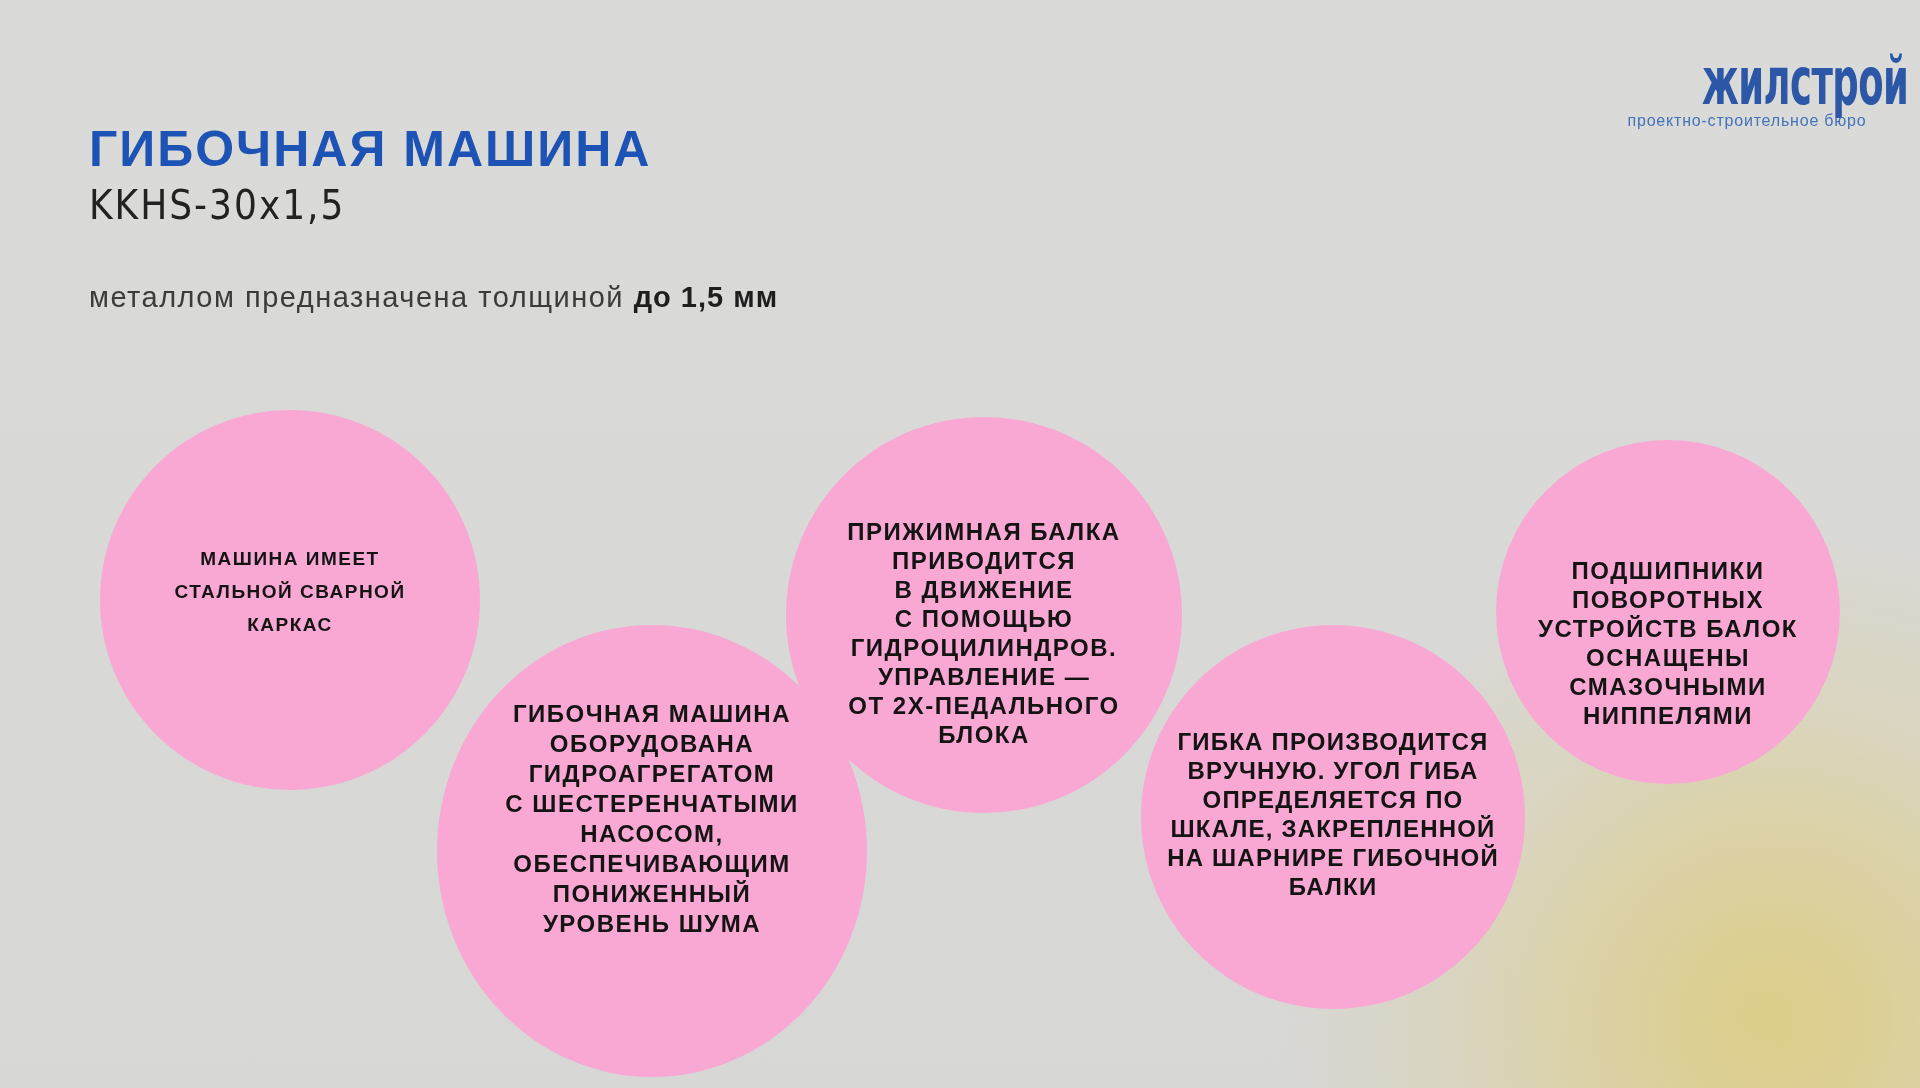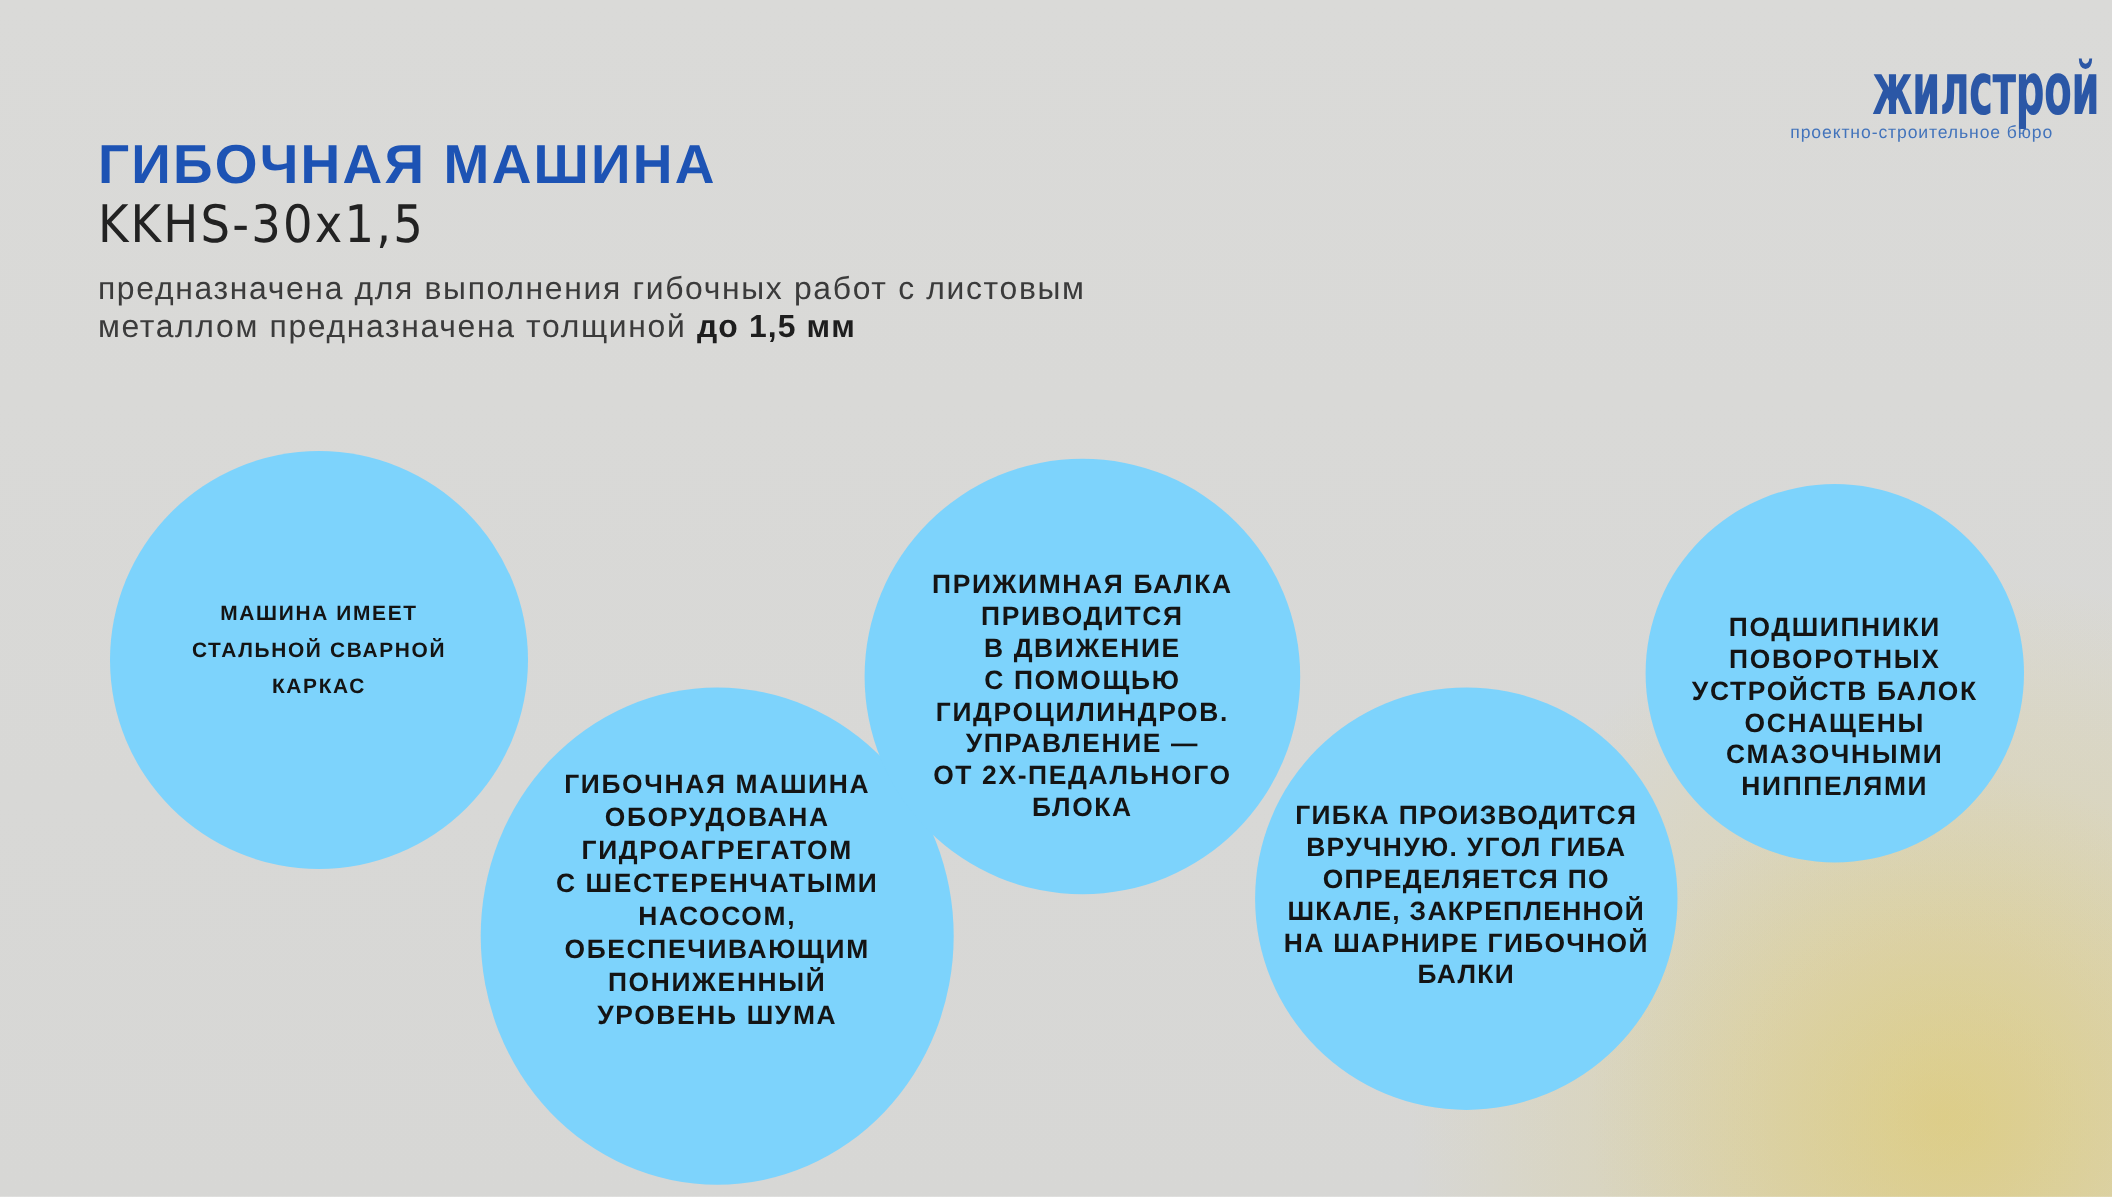--- a/index.html
+++ b/index.html
@@ -12,21 +12,21 @@
       linear-gradient(180deg,#dadad8 0%,#d7d7d5 100%);
   }
   
   .page-title{
     position:absolute;left:89px;top:122px;
     font-size:50px;line-height:54px;font-weight:800;
     letter-spacing:2px;color:#1d53b4;
   }
   .model-number{
     position:absolute;left:89px;top:178px;
-    font-size:47px;line-height:54px;font-weight:400;
+    font-size:40px;line-height:54px;font-weight:400;
     letter-spacing:2px;color:#222;
     font-family:"DejaVu Sans","Liberation Sans",sans-serif;
     font-stretch:condensed;
   }
   .description{
     position:absolute;left:89px;top:246px;width:1000px;
     font-size:29px;line-height:34px;font-weight:400;
     letter-spacing:1.5px;color:#3b3b3b;
   }
   .description b{color:#1e1e1e;font-weight:700;letter-spacing:1px;text-align:center;}
@@ -51,21 +51,21 @@
     letter-spacing:-1px;white-space:nowrap;
     font-family:"DejaVu Sans","Liberation Sans",sans-serif;
   }
   .logo-caption{
     position:absolute;left:0;bottom:-6px;width:322px;text-align:center;
     font-size:16px;font-weight:400;color:#4273bb;letter-spacing:0.8px;
     white-space:nowrap;
   }
   
   .circle{
-    position:absolute;background:#7dd3fc;border-radius:50%;
+    position:absolute;background:#f9a8d4;border-radius:50%;
   }
   .circle .txt{
     position:absolute;left:0;width:100%;
     text-align:center;font-weight:700;color:#141414;
     white-space:pre-line;letter-spacing:1.5px;
   }
   .c1{left:100px;top:410px;width:380px;height:380px;}
   .c1 .txt{top:132px;font-size:19px;line-height:33px;}
   .c2{left:437px;top:625px;width:430px;height:452px;}
   .c2 .txt{top:74px;font-size:24px;line-height:30px;}
@@ -75,21 +75,21 @@
   .c4 .txt{top:102px;font-size:24px;line-height:29px;letter-spacing:1.2px;}
   .c5{left:1496px;top:440px;width:344px;height:344px;}
   .c5 .txt{top:88px;font-size:24px;line-height:29px;margin-top:28px;}
 </style>
 </head>
 <body>
 
 <div class="page-title">ГИБОЧНАЯ МАШИНА</div>
 <div class="model-number">KKHS-30x1,5</div>
 <div class="description">
-  <span>предназначена для выполнения гибочных работ с листовым</span><br>
+  <br>
   <span>металлом предназначена толщиной </span><b>до 1,5 мм</b>
 </div>
 
 <div class="logo">
   <div class="logo-name">жилстрой</div>
   <div class="logo-caption">проектно-строительное бюро</div>
 </div>
 
 <div class="circle c1">
   <div class="txt">МАШИНА ИМЕЕТ

